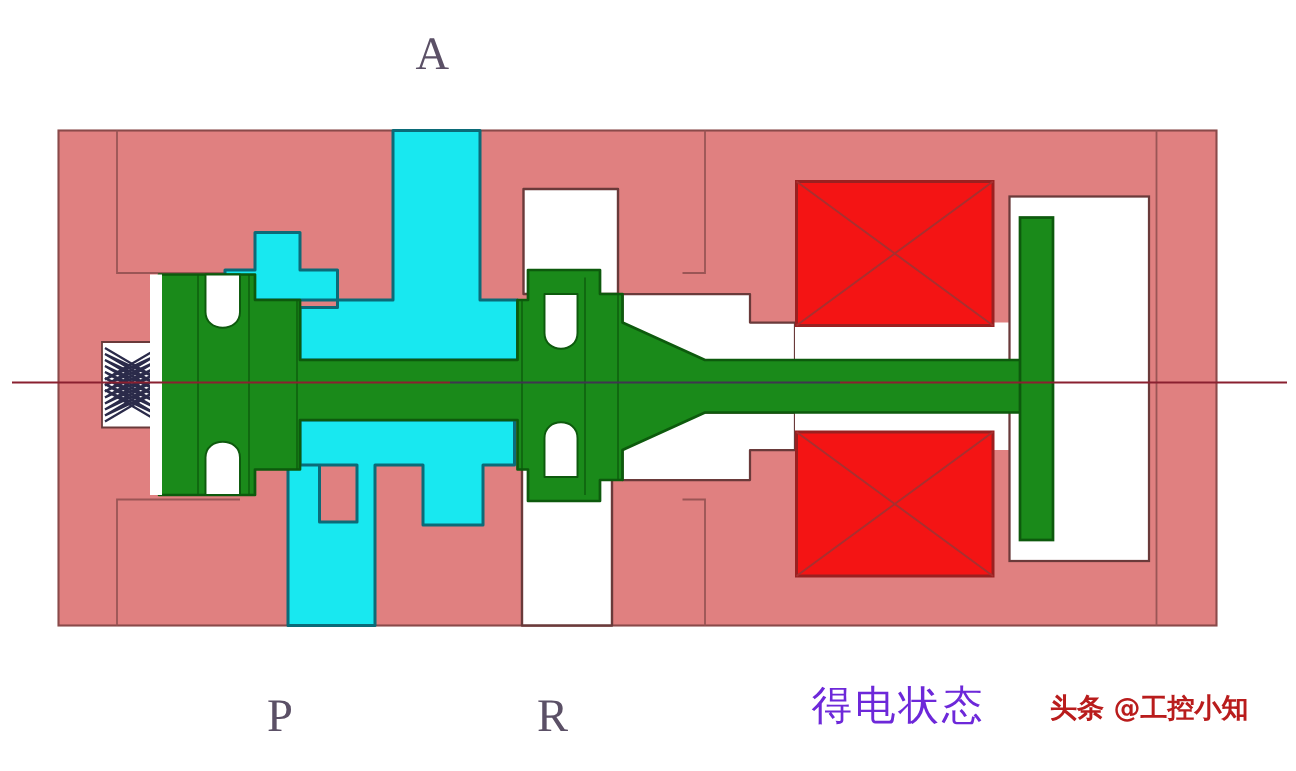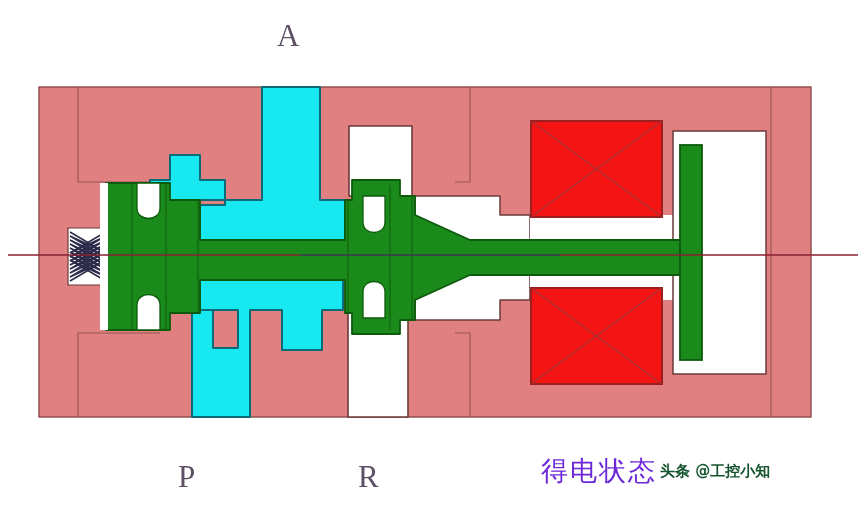--- a/index.html
+++ b/index.html
@@ -47,26 +47,26 @@
     top: 460px;
     font-family: Liberation Mono, monospace;
     font-size: 27px;
     color: #6d28d9;
     letter-spacing: 2px;
     line-height: 1;
     user-select: none;
   }
   .watermark {
     position: absolute;
-    left: 660px;
+    left: 700px;
     top: 464px;
     font-family: "DejaVu Sans", sans-serif;
-    font-size: 15px;
+    font-size: 18px;
     font-weight: 700;
-    color: #14532d;
+    color: #b91c1c;
     letter-spacing: 0px;
     line-height: 1;
     user-select: none;
   }
 </style>
 </head>
 <body>
 
 <div id="stage">
 

